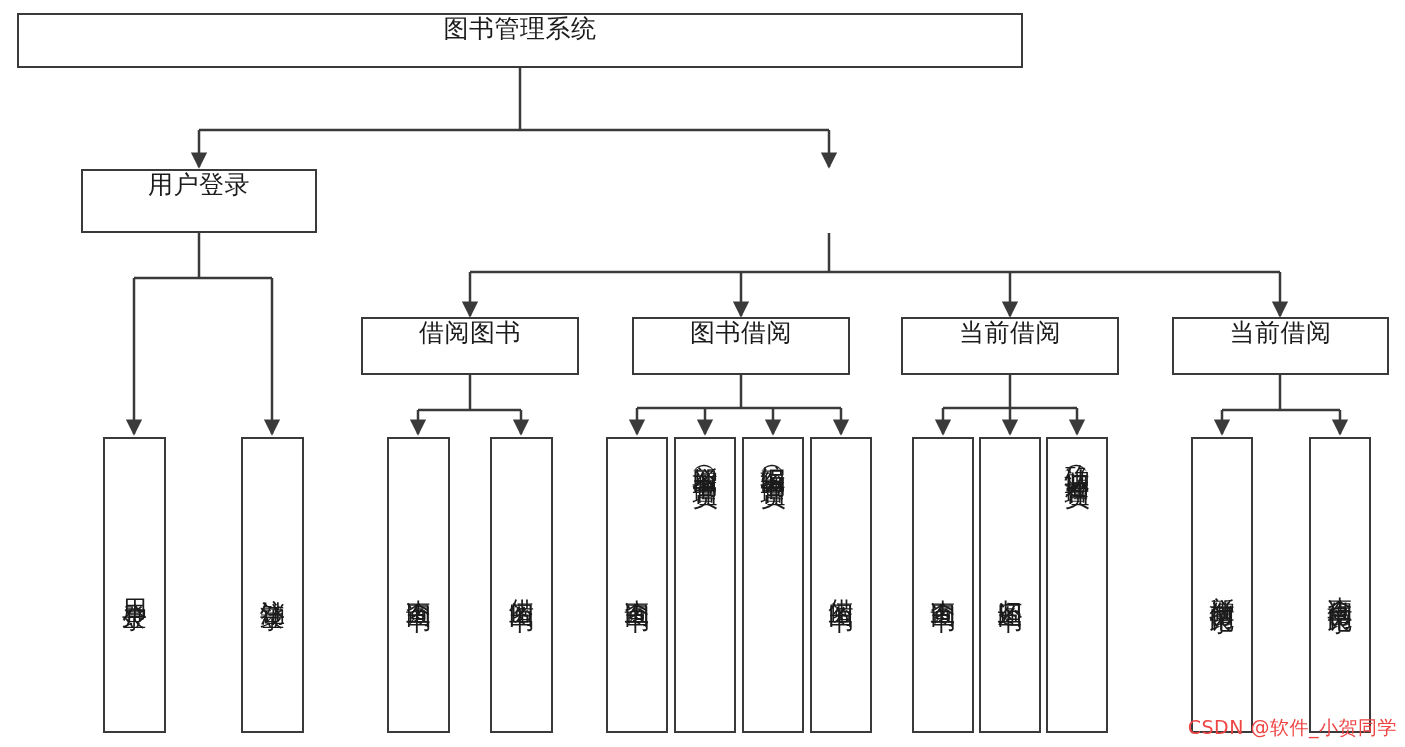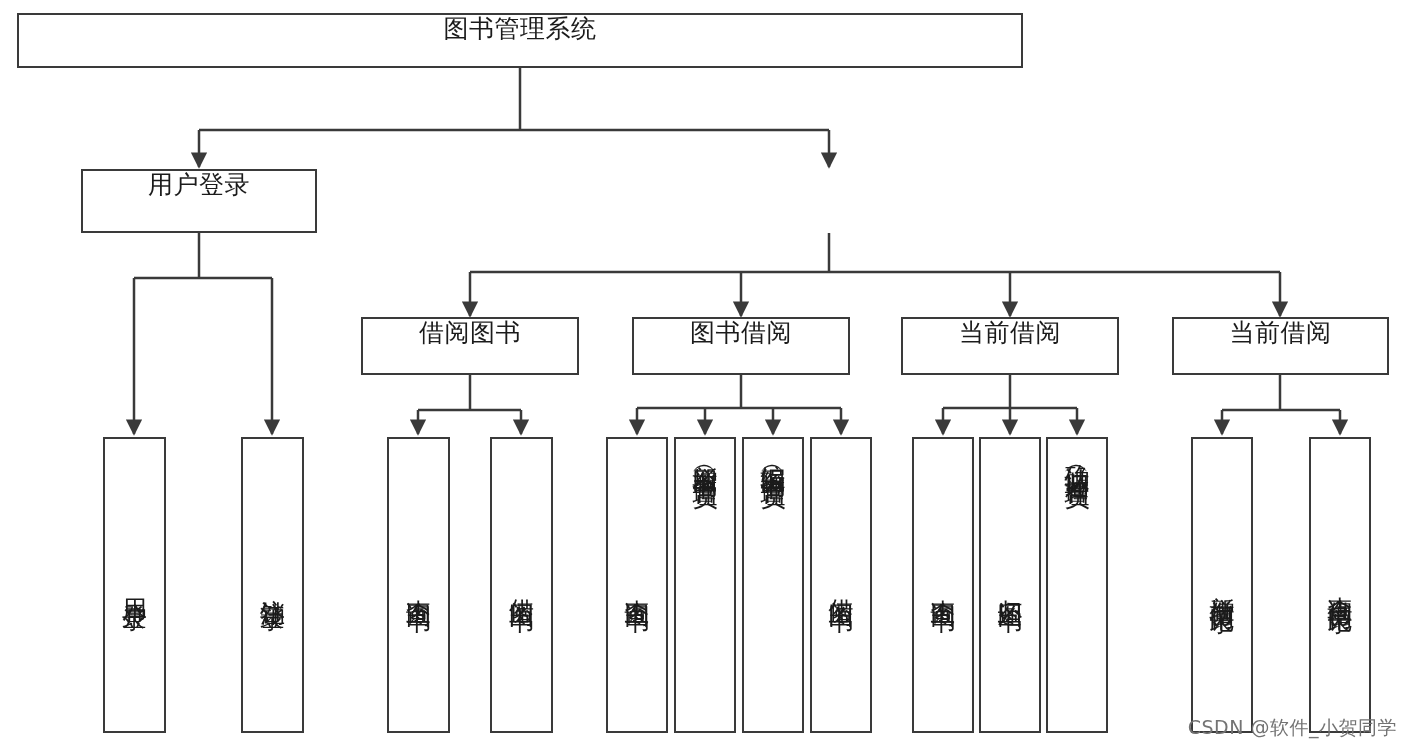--- a/index.html
+++ b/index.html
@@ -63,21 +63,21 @@
   }
   .node.vertical.centered {
     align-items: center;
     padding-top: 0;
   }
   #watermark {
     position: absolute;
     right: 8px;
     bottom: 6px;
     font-size: 19px;
-    color: #737373;
+    color: #ef4444;
     white-space: nowrap;
     letter-spacing: 0.5px;
   }
 </style>
 </head>
 <body>
 
 <div id="diagram-root">
 
   <svg id="edge-layer" viewBox="0 0 1405 747" xmlns="http://www.w3.org/2000/svg">

